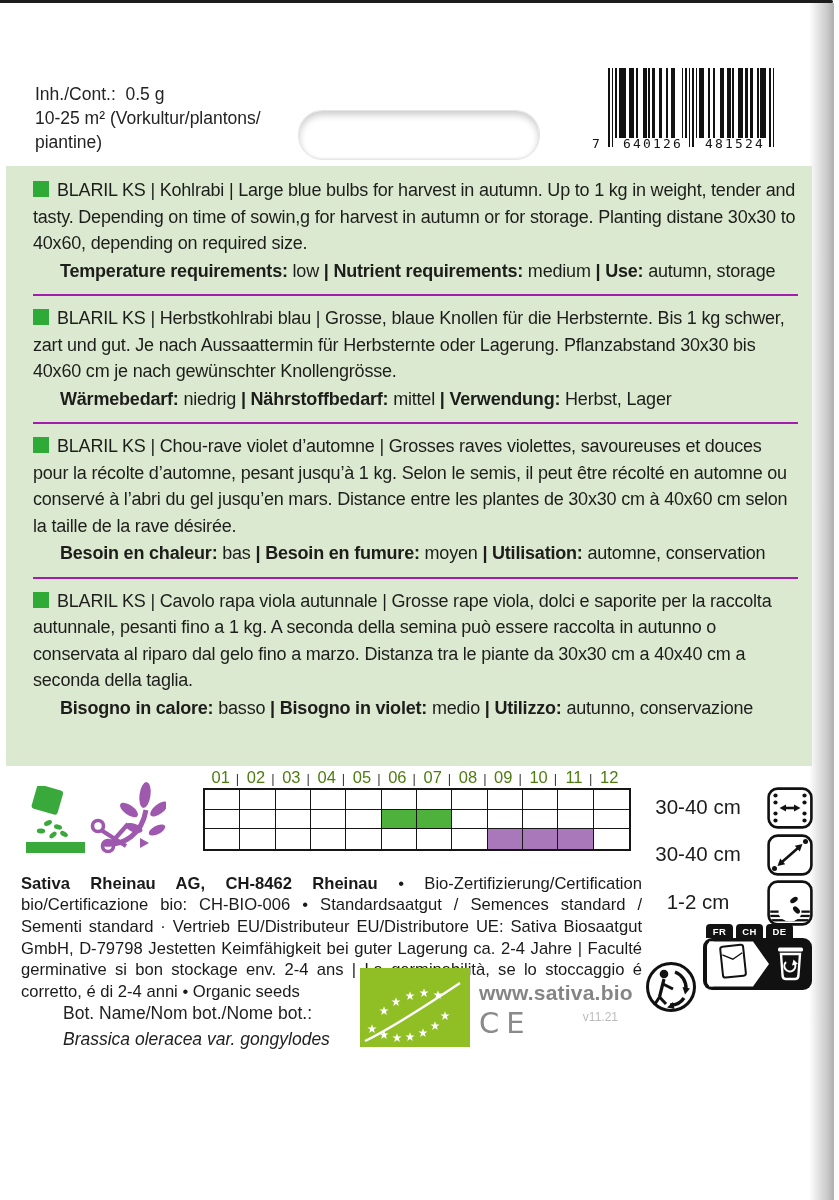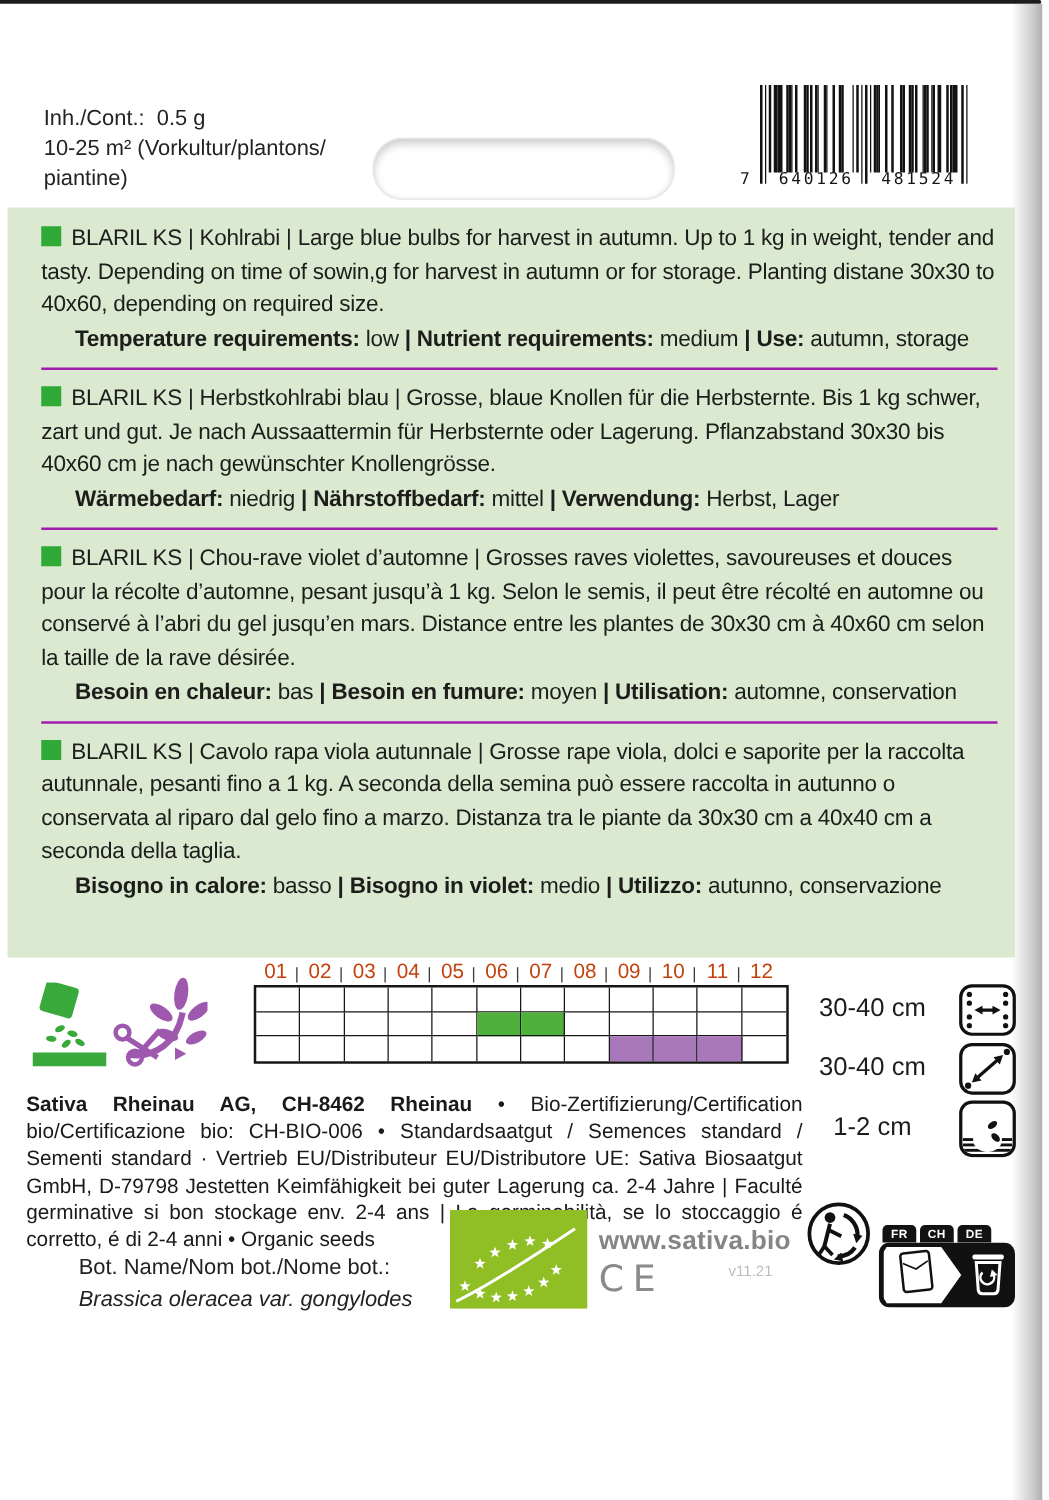--- a/index.html
+++ b/index.html
@@ -40,39 +40,39 @@
   .desc,.reqs{margin:0;font-size:18px;line-height:26.5px;letter-spacing:-0.2px;}
   .reqs{margin-top:1px;margin-left:27px;}
   .bullet{display:inline-block;width:16px;height:16px;background:#2faa37;margin-right:8px;vertical-align:-1px;}
 
   
   .legend-sow{left:26px;top:786px;}
   .legend-harvest{left:88px;top:778px;}
 
   
   .cal-head{left:203px;top:766px;width:424px;display:flex;}
-  .cal-head-cell{position:relative;width:35.33px;text-align:center;font-size:16.5px;line-height:22px;color:#c2410c;}
+  .cal-head-cell{position:relative;width:35.33px;text-align:center;font-size:16.5px;line-height:22px;color:#4d7c0f;}
   .cal-head-cell + .cal-head-cell::before{content:"|";position:absolute;left:-2.5px;top:2px;font-size:13px;color:#3a3a3a;}
   .cal-grid{left:203px;top:788px;width:424px;display:grid;grid-template-columns:repeat(12,1fr);
             grid-template-rows:repeat(3,19.5px);border:2px solid #161616;box-sizing:content-box;}
   .cal-cell{border-right:1.5px solid #161616;border-bottom:1.5px solid #161616;}
   .cal-cell.last-col{border-right:none;}
   .cal-cell.last-row{border-bottom:none;}
 
   
   .sp-label{width:120px;text-align:center;font-size:20.5px;color:#1c1c1c;line-height:42px;}
   .sp1l{left:638px;top:786px;} .sp2l{left:638px;top:833px;} .sp3l{left:638px;top:881px;}
   .sp1i{left:767px;top:787px;} .sp2i{left:767px;top:834px;} .sp3i{left:767px;top:880px;}
 
   
   .company{left:21px;top:856px;width:621px;font-size:16.6px;line-height:21.7px;text-align:justify;color:#1a1a1a;}
 
   
   .triman{left:644px;top:960px;}
-  .badge{left:703px;top:980px;width:110px;}
+  .badge{left:703px;top:924px;width:110px;}
   .tabs{display:flex;gap:3px;padding-left:3px;}
   .tab{width:27px;height:14px;background:#121212;border-radius:4px 4px 0 0;color:#fff;
        font-size:9.5px;font-weight:bold;text-align:center;line-height:15px;letter-spacing:.4px;}
   .badge-body{position:relative;width:109px;height:52px;}
 
   
   .bot{left:63px;top:1000px;font-size:17.5px;line-height:26px;color:#222;}
   .bot .sci{font-style:italic;}
   .eu-logo{left:360px;top:968px;}
   .web{left:479px;top:969px;width:141px;height:60px;}

